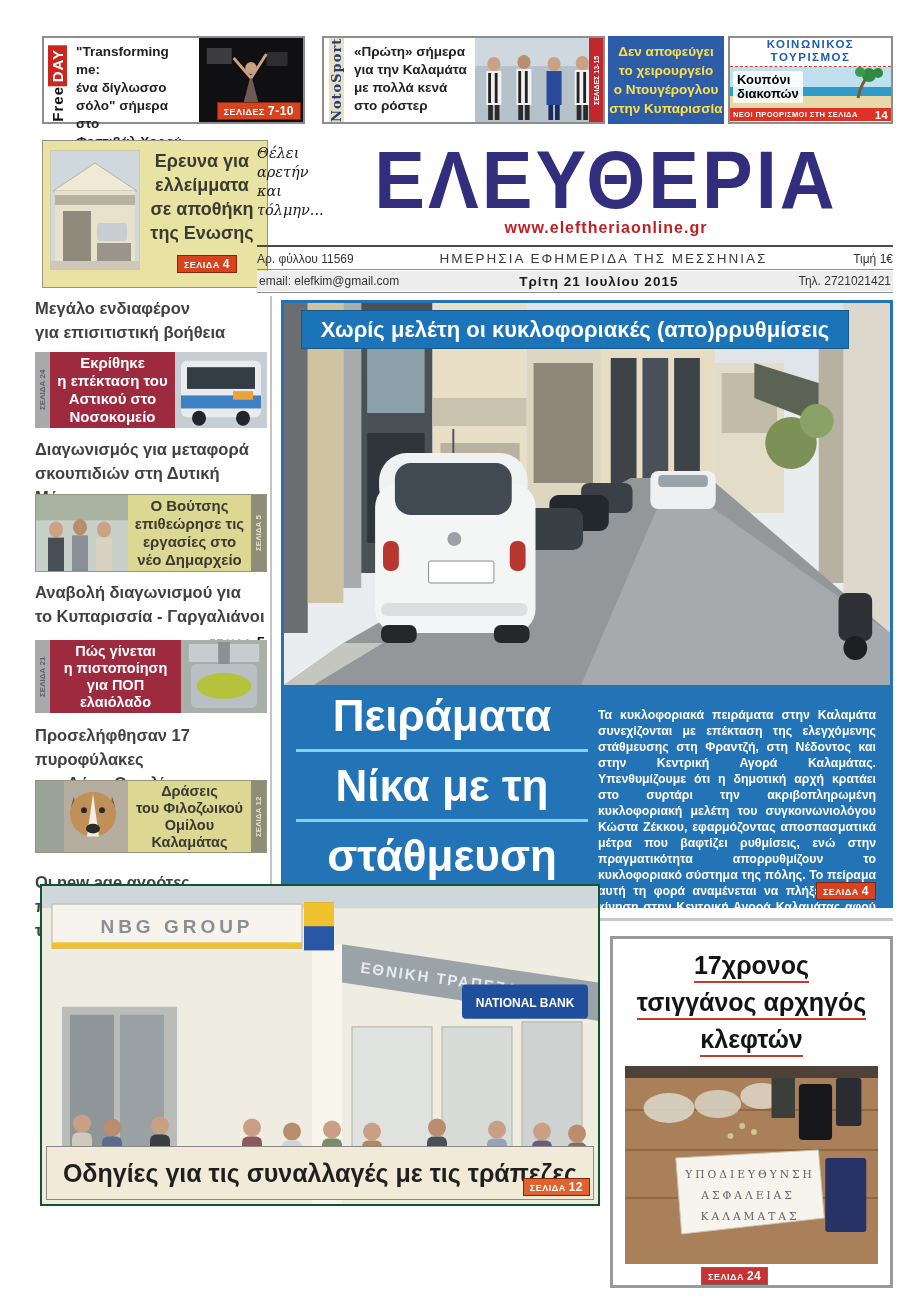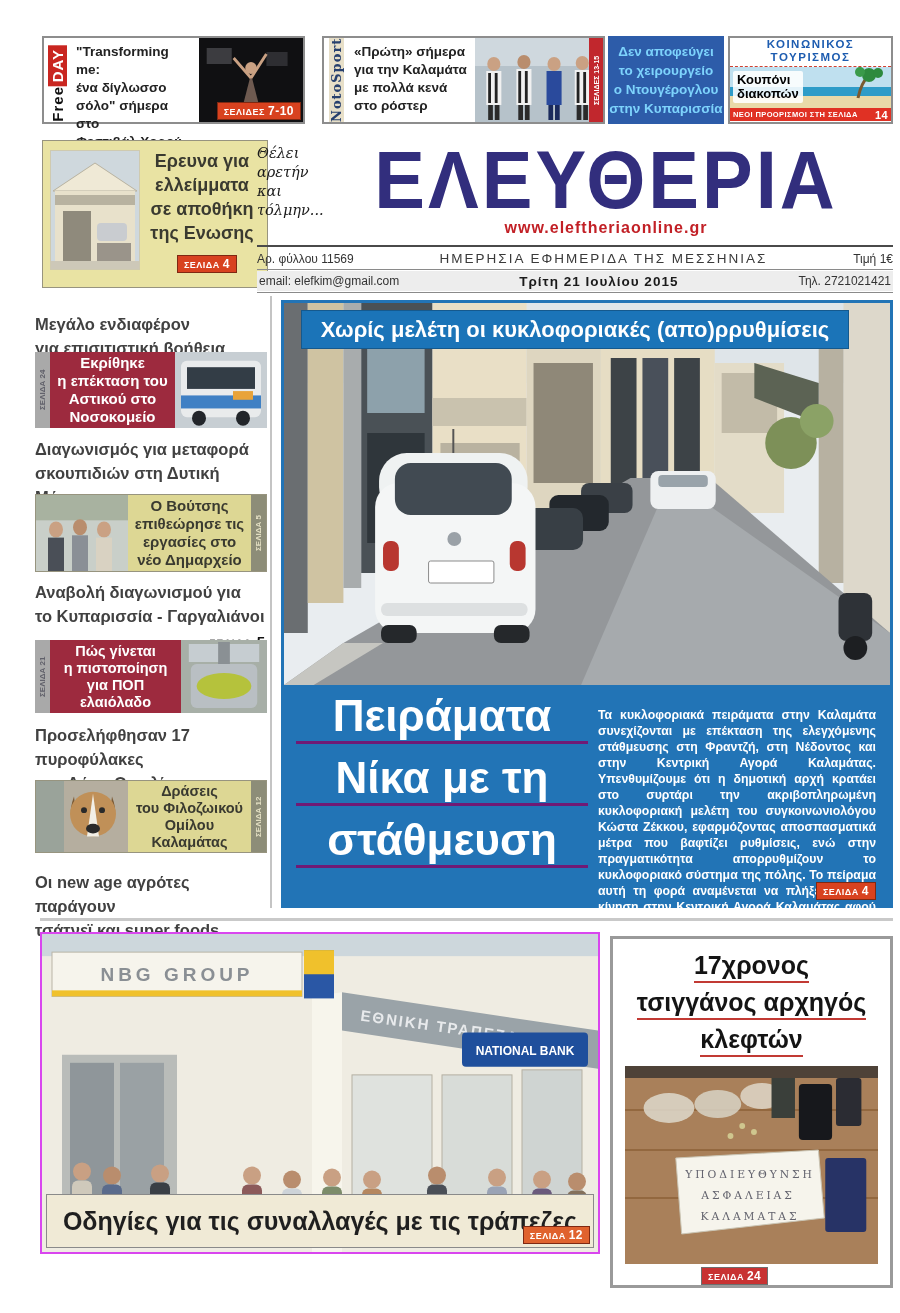--- a/index.html
+++ b/index.html
@@ -15,21 +15,21 @@
   .brand-noto{font-family:"DejaVu Serif",serif;font-weight:bold;font-size:13px;color:#27406e;letter-spacing:1px;background:#e7dfc8;height:100%;display:flex;align-items:center;justify-content:center;}
   .tstext{flex:1;padding:5px 6px;font-weight:bold;font-size:13.5px;line-height:18px;color:#222;}
   .tsphoto{position:relative;overflow:hidden;}
   .tsphoto svg{display:block;width:100%;height:100%;}
   .rbadge{background:#d8421f;color:#fff;border:1px solid #7e2812;font-weight:bold;font-size:9px;
           padding:1px 6px;display:inline-flex;gap:3px;align-items:baseline;letter-spacing:.5px;}
   .rbadge .num{font-size:12px;}
   .badge-br{position:absolute;right:2px;bottom:2px;}
   .vtagred{position:absolute;right:0;top:0;bottom:0;width:14px;background:#c1272d;color:#fff;
            font-size:8px;font-weight:bold;display:flex;align-items:center;justify-content:center;}
-  .bluebox{position:absolute;top:36px;height:88px;background:#2d5ca9;color:#7dd3fc;display:flex;
+  .bluebox{position:absolute;top:36px;height:88px;background:#2d5ca9;color:#fde047;display:flex;
            align-items:center;justify-content:center;text-align:center;font-weight:bold;font-size:13.5px;line-height:19px;}
   .tour{position:absolute;top:36px;height:88px;border:2px solid #8d8d8d;box-sizing:border-box;background:#fff;}
   .tour-title{height:28px;text-align:center;font-weight:bold;font-size:11.5px;line-height:13px;
               color:#1d5cb0;letter-spacing:1.5px;border-bottom:1px dashed #d04030;}
   .tour-beach{position:relative;height:41px;}
   .tour-coupon{position:absolute;left:3px;top:4px;background:rgba(255,255,255,.88);color:#000000;
                font-weight:bold;font-size:13px;line-height:14px;padding:2px 4px;border-radius:2px;}
   .tour-strip{height:13px;background:#e03124;color:#fff;font-size:7.5px;font-weight:bold;
               display:flex;align-items:center;justify-content:space-between;padding:0 3px;letter-spacing:.4px;}
   
@@ -69,27 +69,27 @@
   .vtag-olv{background:#8d8d78;color:#e4e0c4;}
   
   .main{position:absolute;left:281px;top:300px;width:612px;height:608px;border:3px solid #2274b6;box-sizing:border-box;}
   .main .photo{position:absolute;left:0;top:0;right:0;height:382px;overflow:hidden;}
   .main .photo svg{display:block;width:100%;height:100%;}
   .banner{position:absolute;left:18px;top:8px;width:546px;height:37px;background:#1b74b8;color:#fff;
           display:flex;align-items:center;justify-content:center;font-weight:bold;font-size:22px;box-shadow:0 0 0 1px #15598d;}
   .bluemain{position:absolute;left:0;right:0;top:382px;bottom:0;background:#2274b6;}
   .hlcol{position:absolute;left:12px;top:6px;width:292px;}
   .hl{color:#fff;font-weight:bold;font-size:44px;line-height:50px;text-align:center;
-      border-bottom:3px solid #701a75;margin-bottom:9px;}
+      border-bottom:3px solid #7dd3fc;padding-bottom:8px;margin-bottom:9px;}
   .mbody{position:absolute;left:314px;top:10px;right:14px;color:#fff;font-weight:bold;
          font-size:12.3px;line-height:16px;text-align:justify;}
   .main .badge-br{right:14px;bottom:5px;}
   .grule{position:absolute;left:40px;top:918px;width:853px;height:3px;background:#c9c9c9;}
   
-  .bank{position:absolute;left:40px;top:932px;width:560px;height:322px;border:2px solid #d946ef;box-sizing:border-box;}
+  .bank{position:absolute;left:40px;top:884px;width:560px;height:322px;border:2px solid #14532d;box-sizing:border-box;}
   .bank svg{display:block;width:100%;height:100%;}
   .caption{position:absolute;left:4px;right:4px;bottom:4px;height:52px;background:#f0ead6;
            border:1px solid #8a8a8a;display:flex;align-items:center;justify-content:center;}
   .caption .cttl{font-weight:bold;font-size:25px;color:#1f1f1f;}
   .caption .rbadge{position:absolute;right:3px;bottom:3px;background:#e0622e;}
   
   .thief{position:absolute;left:610px;top:936px;width:283px;height:352px;border:3px solid #9a9a9a;
          box-sizing:border-box;text-align:center;}
   .thl{display:inline-block;font-weight:bold;font-size:25px;line-height:28px;color:#141414;
        border-bottom:2px solid #c23a34;padding-bottom:2px;margin-bottom:5px;}
@@ -233,21 +233,21 @@
   <div class="mrule" style="top:269px;height:1px;background:#8a8a8a;"></div>
   <div class="mrow mrow2" style="top:271px;">
     <span>email: elefkim@gmail.com</span>
     <span class="mid">Τρίτη 21 Ιουλίου 2015</span>
     <span>Τηλ. 2721021421</span>
   </div>
   <div class="mrule" style="top:292px;height:1px;background:#8a8a8a;"></div>
 
   <div class="sdiv"></div>
 
-  <div class="sbp" style="top:296px;margin-top:16px;">
+  <div class="sbp" style="top:296px;">
     <div class="pre">Μεγάλο ενδιαφέρον
 για επισιτιστική βοήθεια</div>
     <div class="pageref"><span class="pl">ΣΕΛΙΔΑ</span> <span class="pn">11</span></div>
   </div>
 
   <div class="sbbox sb-red" style="top:352px;height:76px;">
     <span class="vtext vtag vtag-gray">ΣΕΛΙΔΑ 24</span>
     <div class="txt pre">Εκρίθηκε
 η επέκταση του
 Αστικού στο

